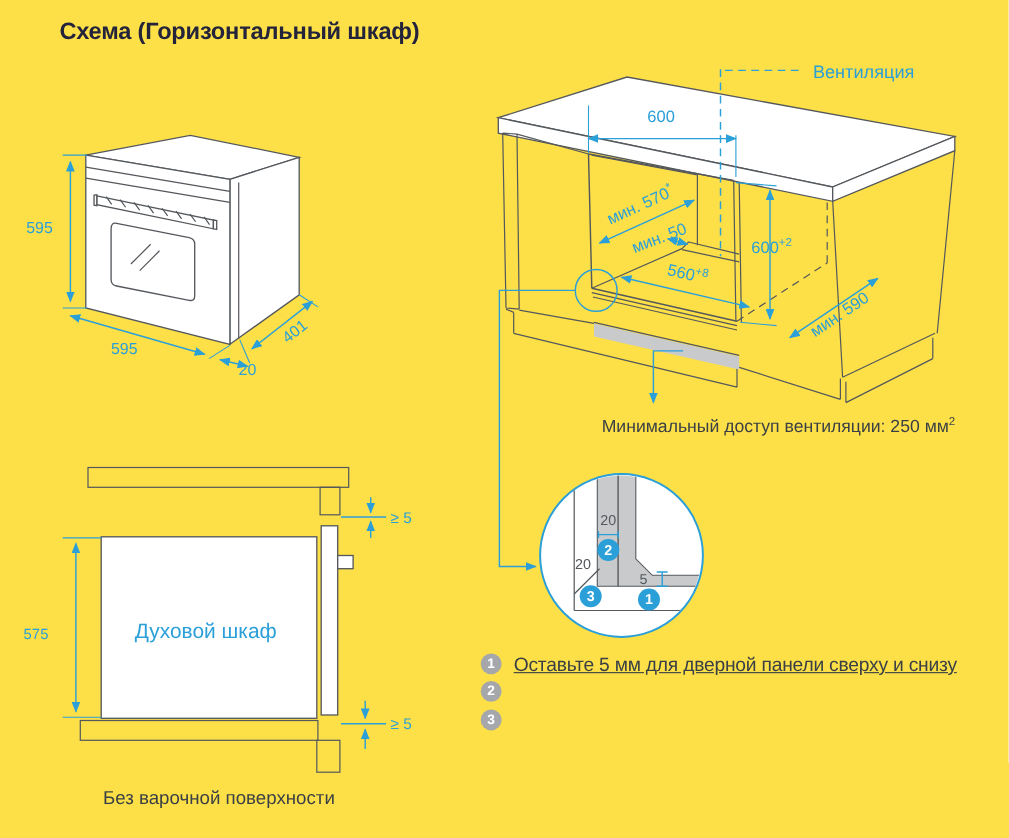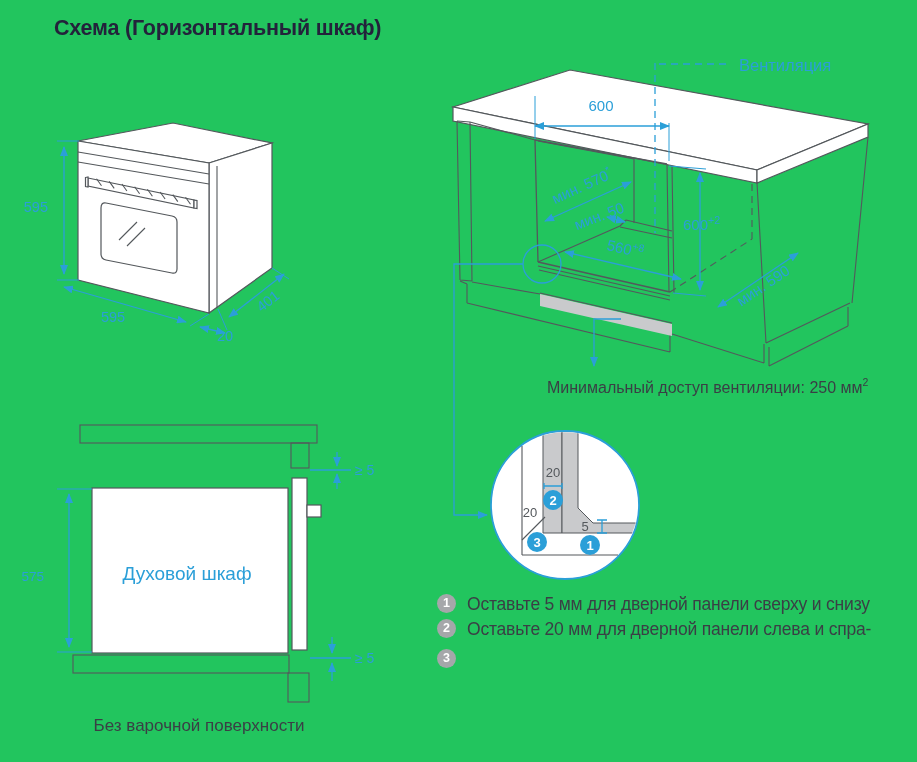--- a/index.html
+++ b/index.html
@@ -1,20 +1,20 @@
 <!DOCTYPE html>
 <html style="--accent: #2B9FD8; --line: #54585C; --text: #3A3F45; --fill-gray: #C9CACC; --badge-gray: #A5A7AA; --title: #23233B;"><head>
 <meta charset="utf-8">
 <style>
   :root{
     --accent:#2B9FD8; --line:#54585C; --text:#3A3F45;
     --fill-gray:#C9CACC; --badge-gray:#A5A7AA; --title:#23233B;
   }
   html,body{margin:0;padding:0;background:#fff;}
-  .page{position:relative;width:917px;height:762px;background:#22c55e;overflow:hidden;
+  .page{position:relative;width:917px;height:762px;background:#fde047;overflow:hidden;
         font-family:"Liberation Sans",sans-serif;}
   .page-title{position:absolute;left:54px;top:16px;font-size:21.5px;font-weight:700;
         color:var(--title);letter-spacing:-0.2px;}
   svg{position:absolute;left:0;top:0;font-family:"Liberation Sans",sans-serif;}
   .st{stroke:var(--line);stroke-width:1.1;fill:none;}
   .st13{stroke:var(--line);stroke-width:1.3;fill:none;}
   .fw{fill:#fff;stroke:var(--line);stroke-width:1.2;}
   .gray{fill:var(--fill-gray);stroke:var(--line);stroke-width:1;}
   .grayns{fill:var(--fill-gray);stroke:none;}
   .bl{stroke:var(--accent);stroke-width:1.3;fill:none;}
@@ -29,21 +29,21 @@
   .sup{font-size:10.5px;}
   .badge-num{fill:#fff;font-size:13px;font-weight:bold;}
   .m-arr{fill:var(--accent);}
   .notes{position:absolute;left:437px;top:592px;width:474px;font-size:17.5px;
          line-height:25px;color:var(--text);letter-spacing:-0.2px;}
   .note{display:flex;align-items:flex-start;}
   .badge{width:19px;height:19px;border-radius:50%;background:var(--badge-gray);color:#fff;
          font-size:12.5px;font-weight:bold;line-height:19px;text-align:center;
          flex:0 0 19px;margin-right:11px;margin-top:2px;letter-spacing:0;}
   .note-3 .badge{margin-top:7px;}
-  .note-lines{white-space:nowrap;}
+  .note-lines{white-space:nowrap;text-decoration:underline;}
 </style>
 </head>
 <body>
 
 <div class="page">
 
   <div class="page-title">Схема (Горизонтальный шкаф)</div>
 
   <svg width="917" height="762" viewBox="0 0 917 762">
     <defs>
@@ -190,21 +190,20 @@
   <div class="notes">
     <div class="note note-1">
       <span class="badge">1</span>
       <div class="note-lines">
         <div>Оставьте 5 мм для дверной панели сверху и снизу</div>
       </div>
     </div>
     <div class="note note-2">
       <span class="badge">2</span>
       <div class="note-lines">
-        <div>Оставьте 20 мм для дверной панели слева и спра-</div>
       </div>
     </div>
     <div class="note note-3">
       <span class="badge">3</span>
     </div>
   </div>
 
 </div>
 
 </body></html>

